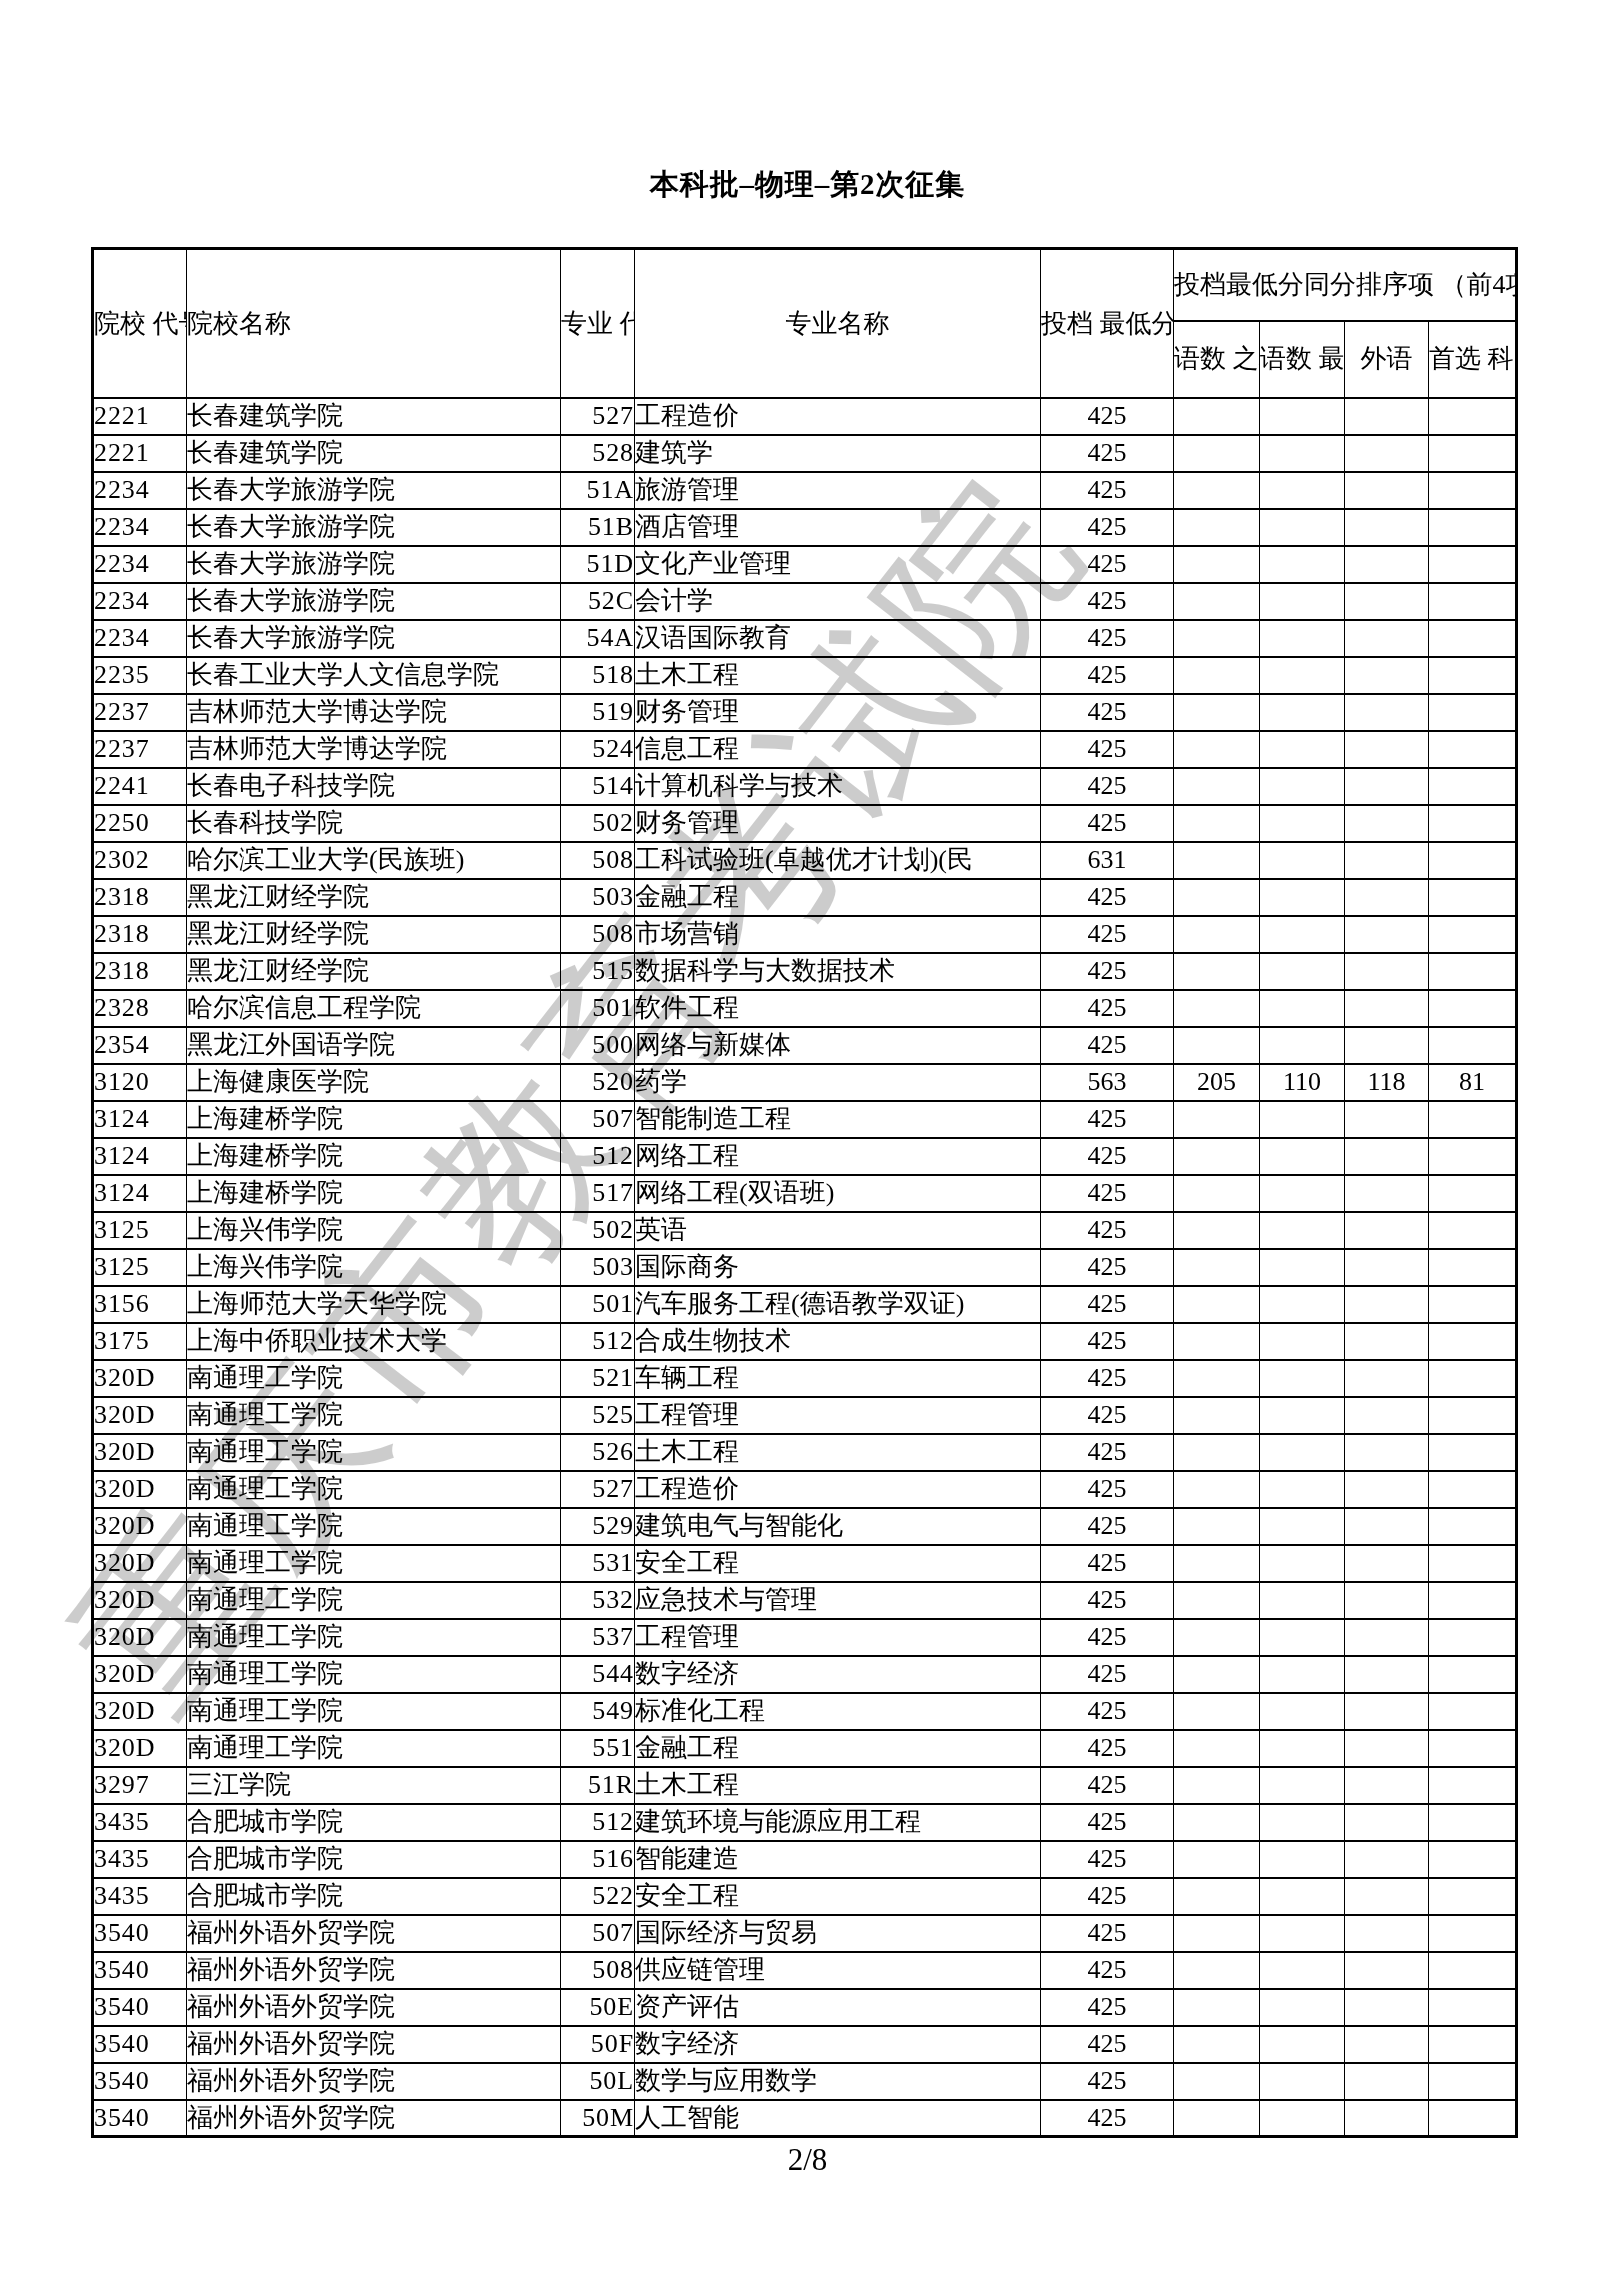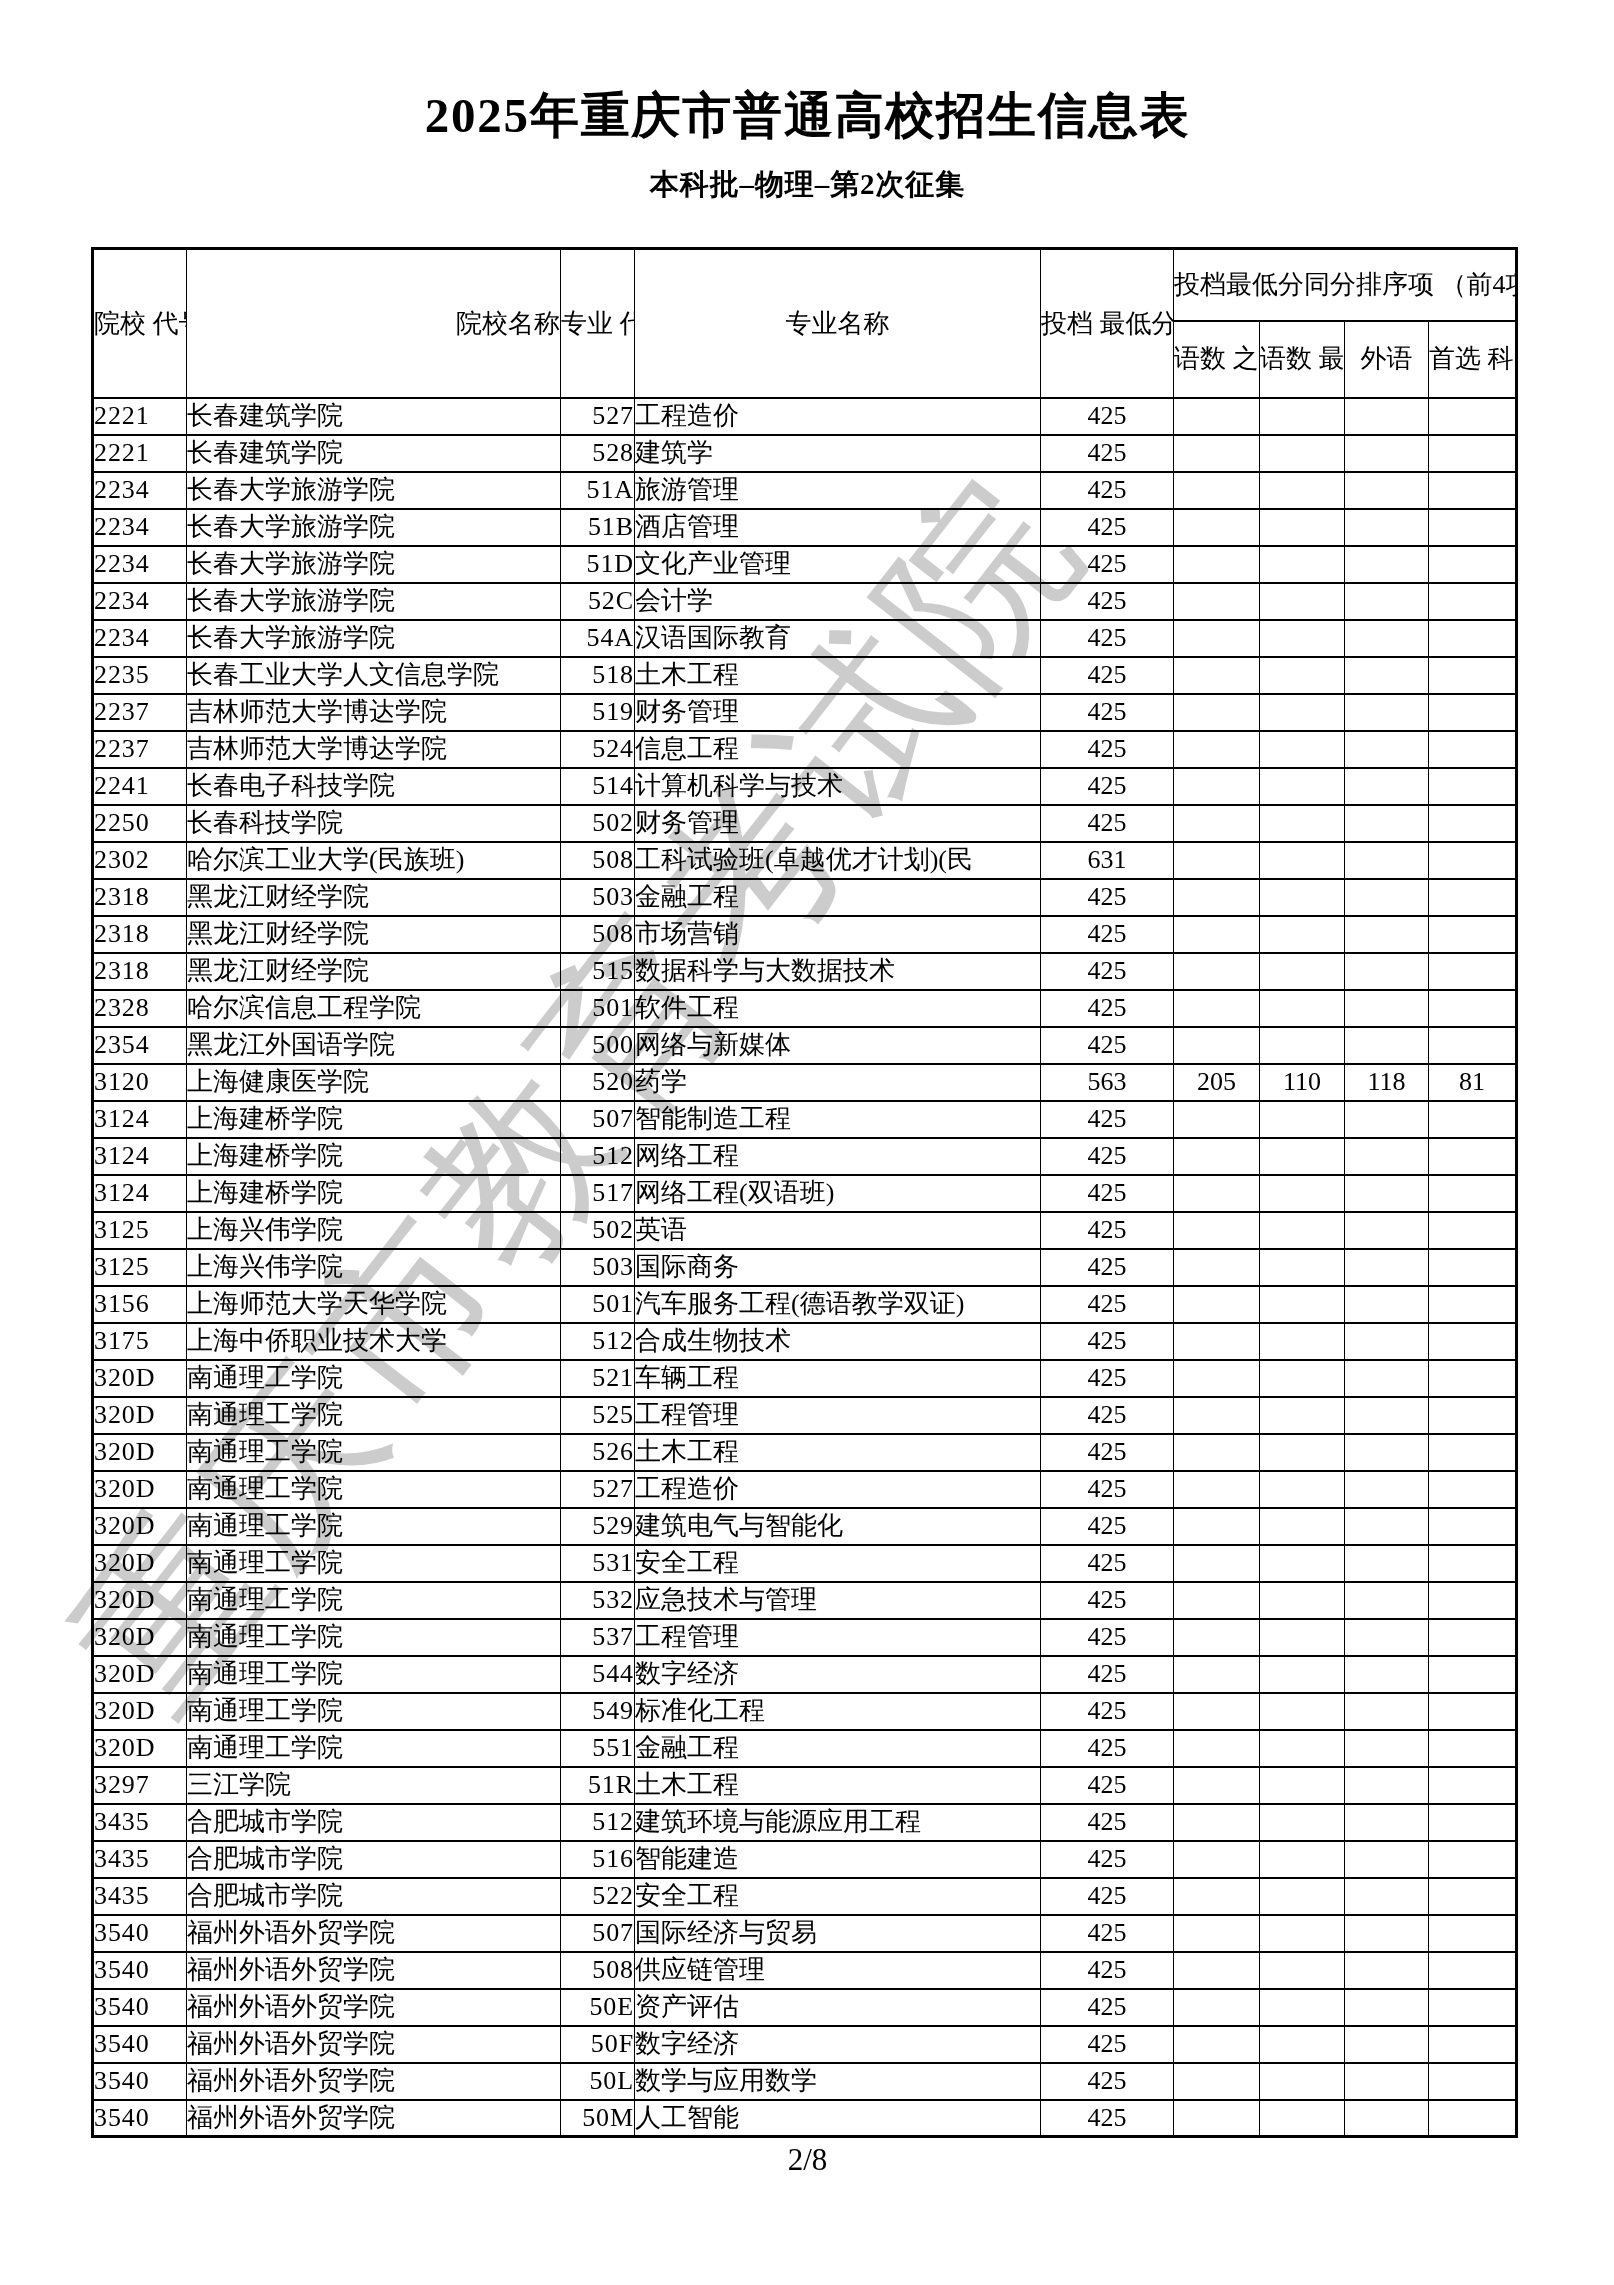--- a/index.html
+++ b/index.html
@@ -63,21 +63,21 @@
     line-height:1.12;
     overflow:hidden;
     white-space:nowrap;
     vertical-align:middle;
   }
   table.adm{border:3.6px solid #000;}
   thead th{white-space:pre-line;font-size:26px;}
   tr.h-row1{height:72px;}
   tr.h-row2{height:77px;}
   th.h-left{text-align:left;padding-left:5.4px;}
-  th.h-name{text-align:right;padding-left:9px;}
+  th.h-name{text-align:left;padding-left:9px;}
   th.h-center{text-align:center;}
   th.h-group{text-align:center;font-size:26px;}
   tbody tr{height:37px;}
   td.c-code{text-align:left;padding-left:5.4px;letter-spacing:0.9px;}
   td.c-name{text-align:left;padding-left:9px;}
   td.c-mcode{text-align:right;padding-left:5.4px;letter-spacing:0.9px;}
   td.c-mname{text-align:left;padding-left:9px;margin-left:38px;}
   td.c-score{text-align:center;margin-top:28px;}
   td.c-tie{text-align:center;}
   .footer{
@@ -88,21 +88,20 @@
     z-index:3;
   }
 </style>
 </head>
 <body>
 
 <div class="page">
 
   <div class="watermark">重庆市教育考试院</div>
 
-  <h1 class="title">2025年重庆市普通高校招生信息表</h1>
   <h2 class="subtitle">本科批–物理–第2次征集</h2>
 
   <table class="adm">
     <colgroup>
       <col style="width:94px">
       <col style="width:374px">
       <col style="width:74px">
       <col style="width:406px">
       <col style="width:133px">
       <col style="width:86px">

